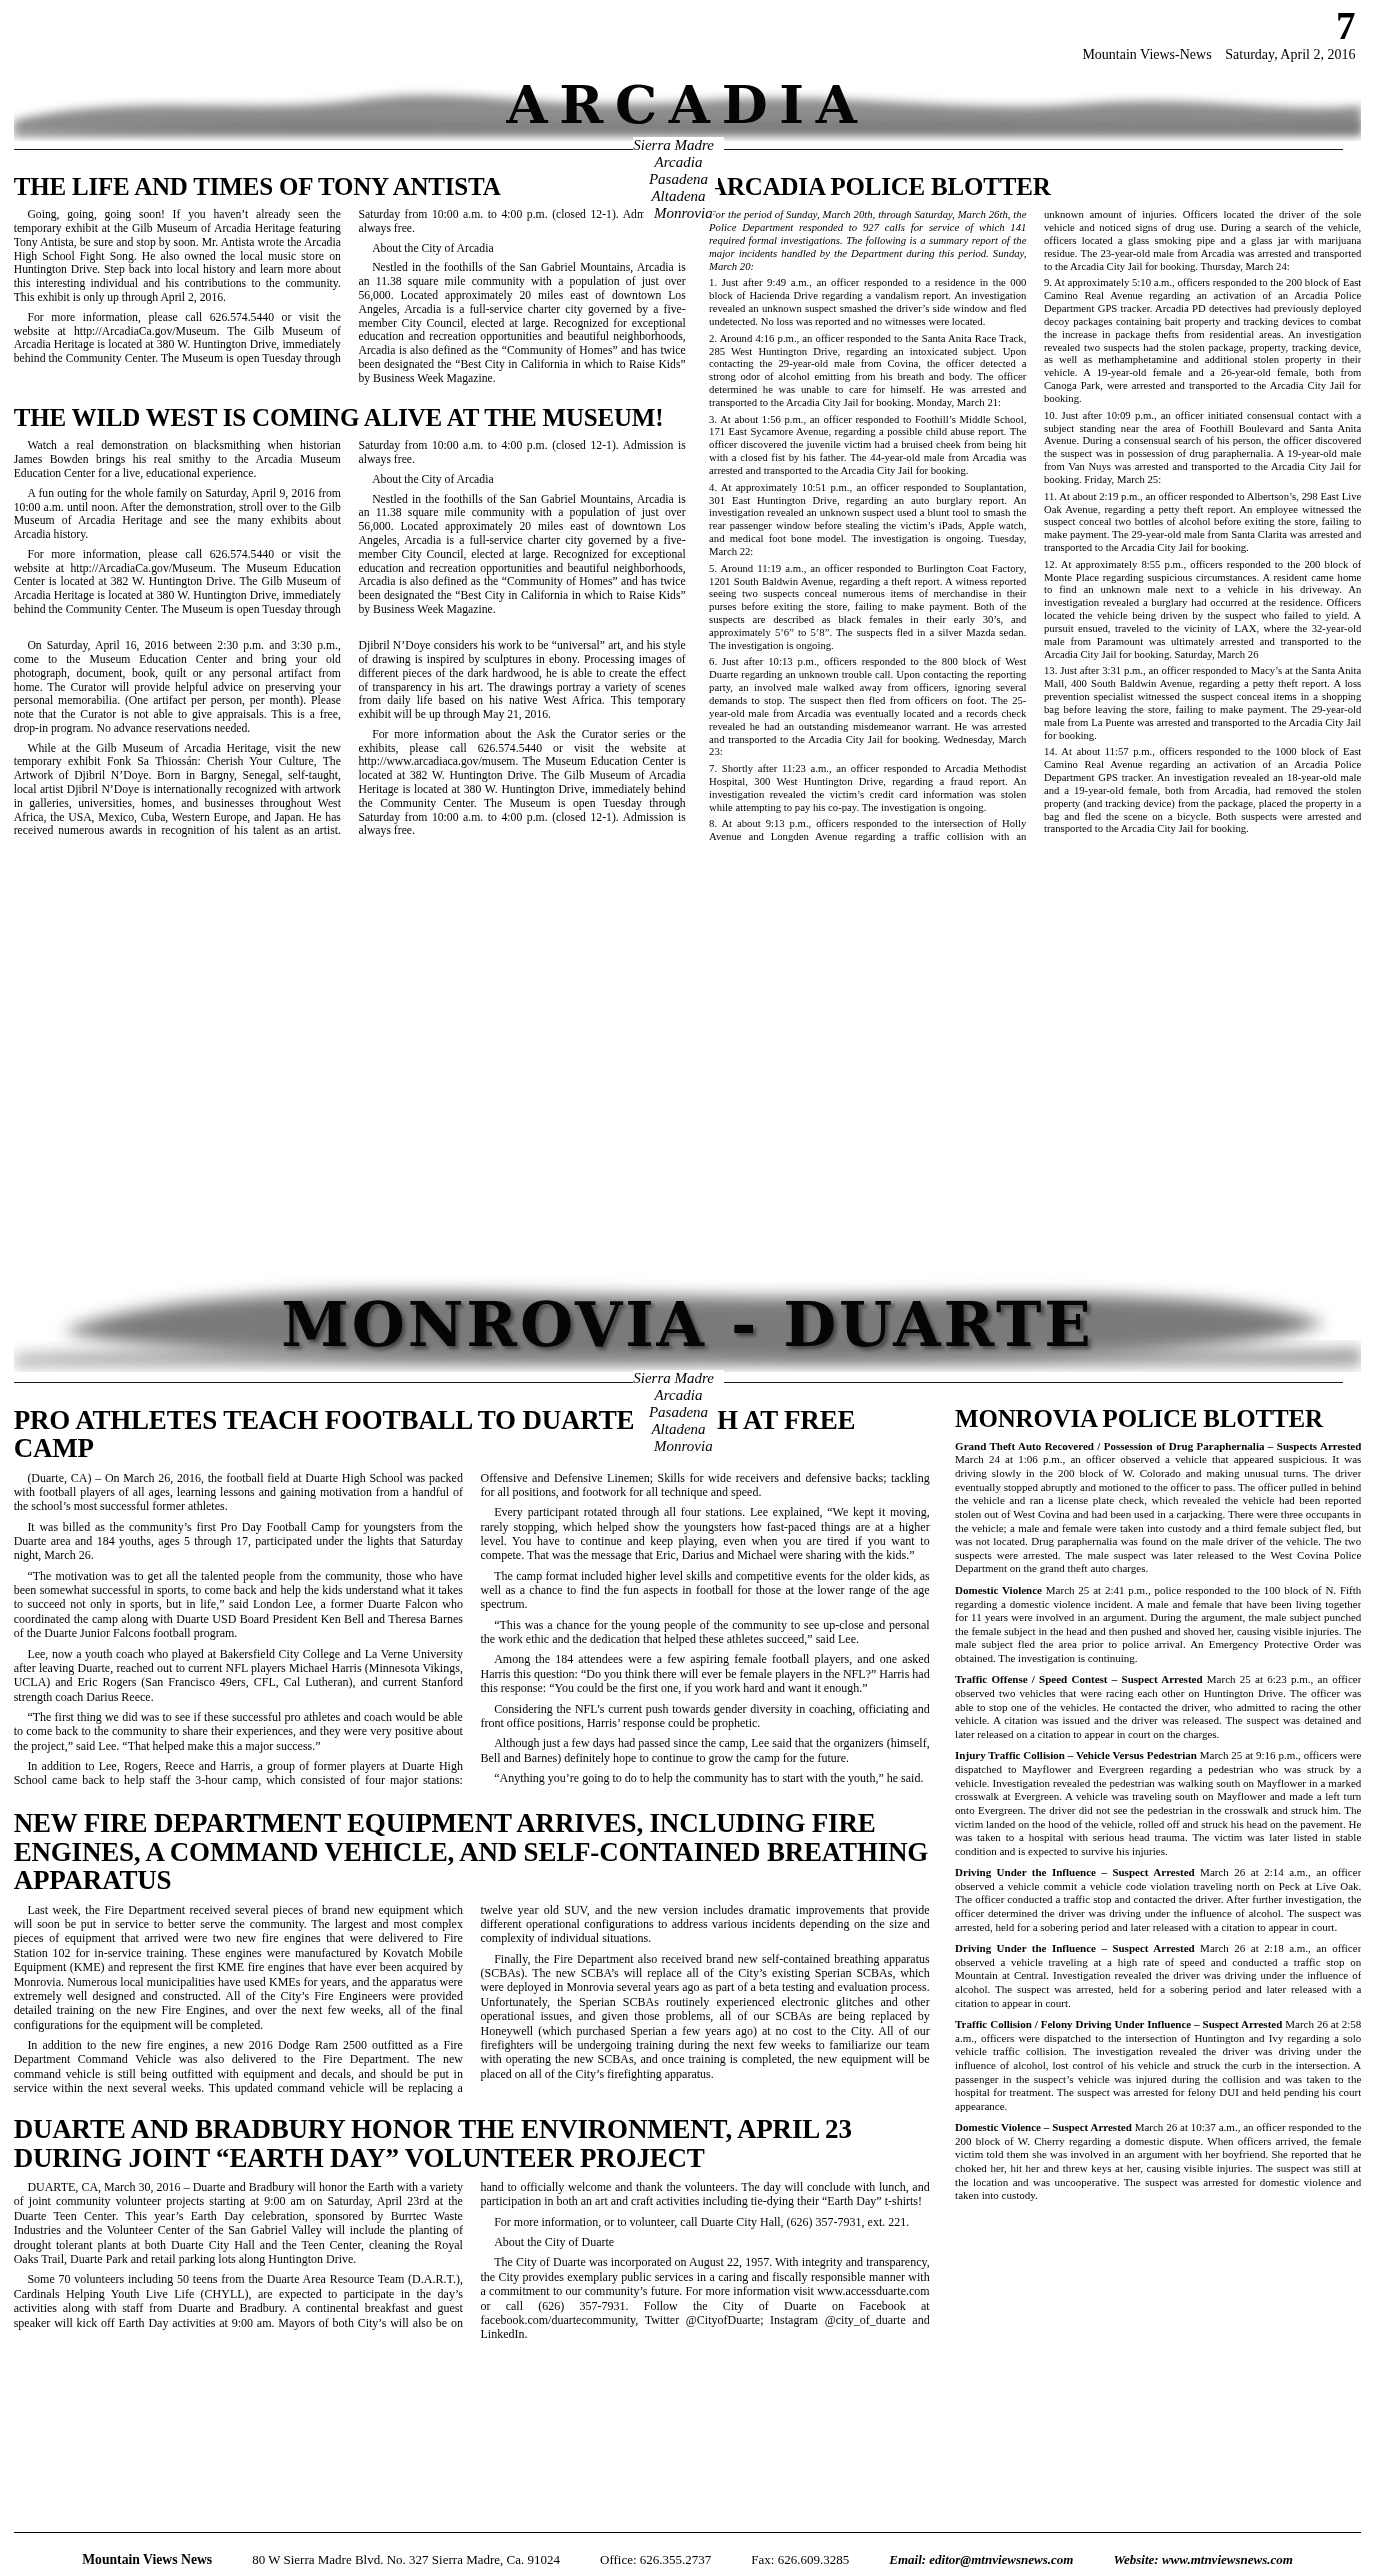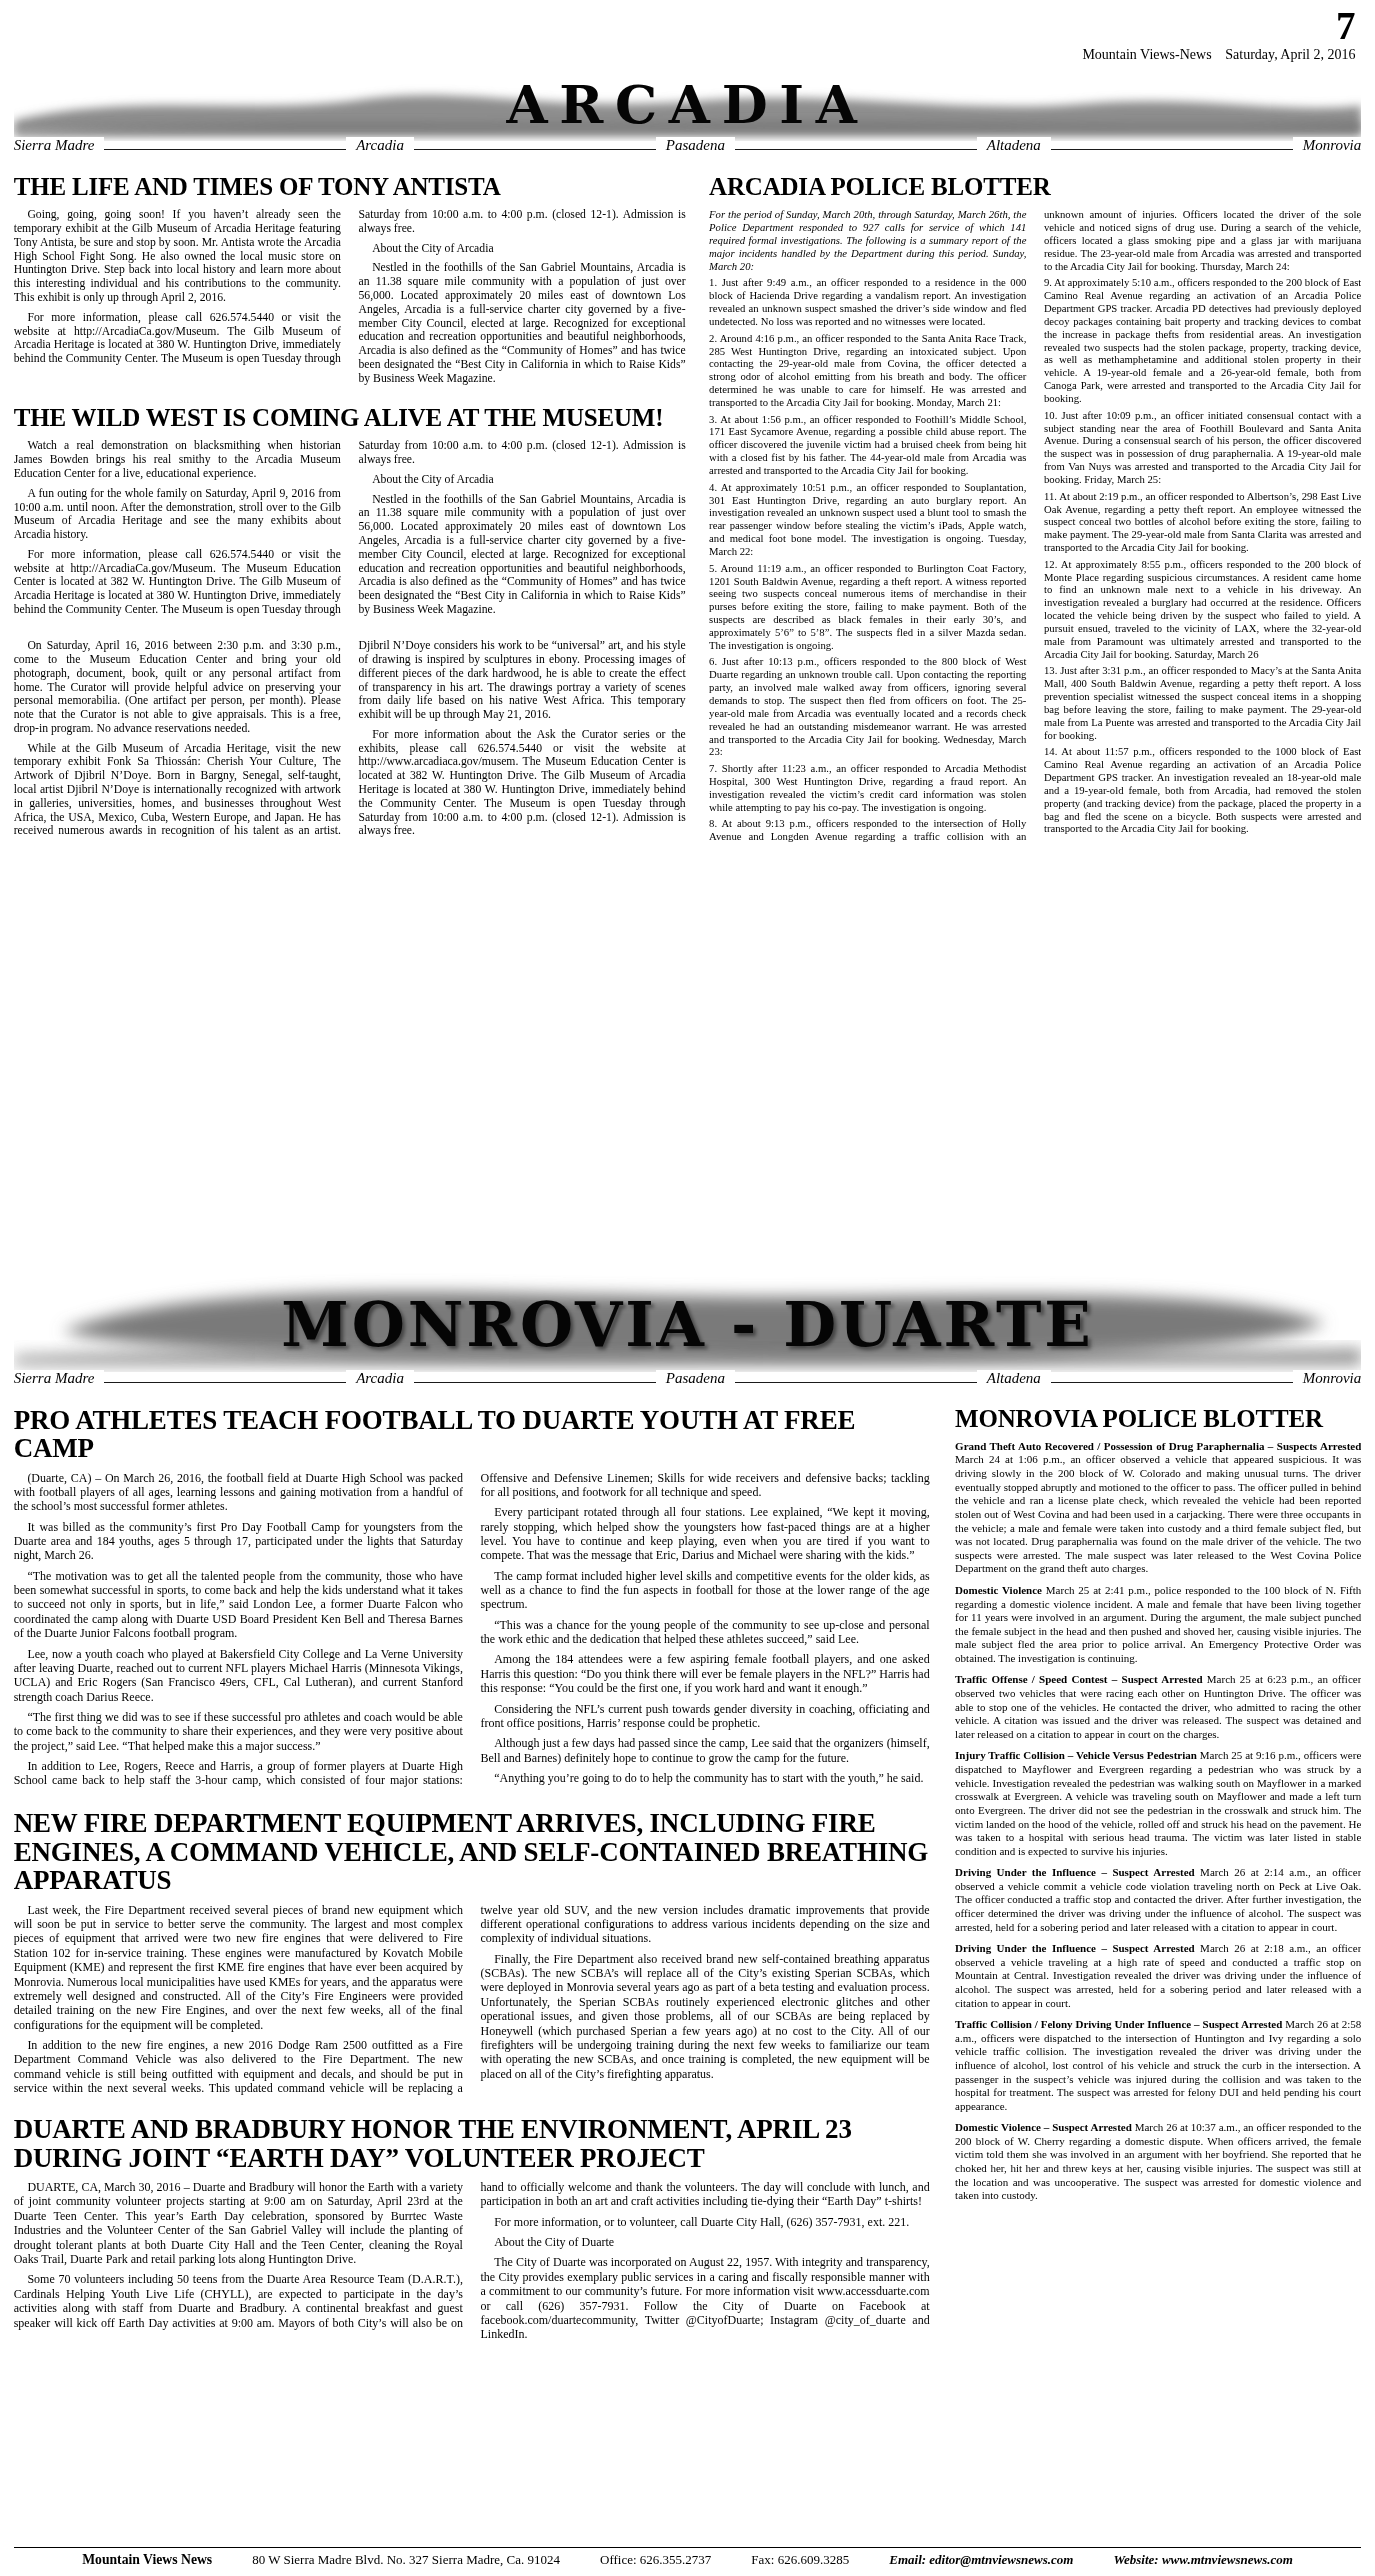--- a/index.html
+++ b/index.html
@@ -24,22 +24,22 @@
   .banner-title{
     position:absolute; left:0; right:0; text-align:center;
     font-family:"DejaVu Serif", serif; font-weight:bold; color:#050505;
   }
   .title-arcadia{ bottom:29px; font-size:53px; letter-spacing:11.7px; line-height:1; }
   .title-monrovia{
     bottom:39px; font-size:61px; letter-spacing:2.9px; line-height:1;
     text-shadow:2.9px 2.9px 3.9px rgba(0,0,0,0.45);
   }
   .cities-row{
-    position:absolute; left:0; right:0; bottom:0; height:23.4px;
-    display:flex; justify-content:space-between; 
+    position:absolute; left:0; right:18px; bottom:0; height:23.4px;
+    display:flex; justify-content:space-between; align-items:center;flex-direction:column;
   }
   .cities-row::before{
     content:""; position:absolute; left:0; right:0; top:11.7px; border-top:1.6px solid #1a1a1a;
   }
   .city{ position:relative; background:#fff; padding:0 9.8px; font-style:italic; font-size:15px; }
   .city:first-child{ padding-left:0; }
   .city:last-child{ padding-right:0;font-style:italic; }
   
   .top-grid{ display:flex; gap:23.4px; margin-top:13.7px; height:1067px; overflow:hidden; flex:0 0 auto; }
   .top-left{ width:672px; flex:0 0 auto; }
@@ -61,21 +61,21 @@
   .article .para{ text-indent:13.7px; }
   
   .blotter-arcadia{ font-size:10.7px; line-height:1.2; }
   .blotter-arcadia .para{ margin-bottom:3.9px; text-indent:0; }
   .blotter-monrovia{ font-size:11px; line-height:1.24; text-align:justify; }
   .blotter-monrovia .para{ margin-bottom:7.8px; }
   .para b{ font-weight:bold; }
   .para i{ font-style:italic; }
   
   .page-footer{
-    margin-top:auto; border-top:1.6px solid #000; padding-top:4px;
+    margin-top:auto; border-top:1.6px solid #000; padding-top:19px;
     display:flex; justify-content:center; align-items:flex-end; gap:40px;
     font-size:13px; white-space:nowrap; flex:0 0 auto;
   }
   .f-name{ font-weight:bold; font-size:13.7px; }
   .f-em{ font-weight:bold; font-style:italic; }
 </style>
 </head>
 <body>
 
 <div class="page">

